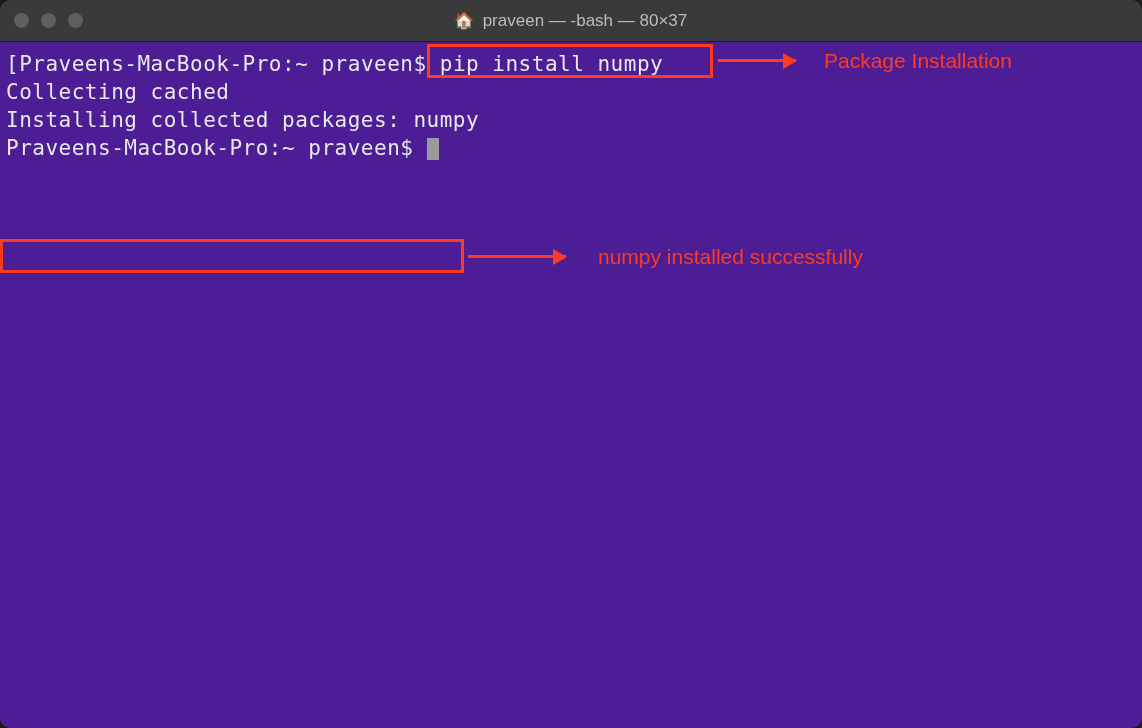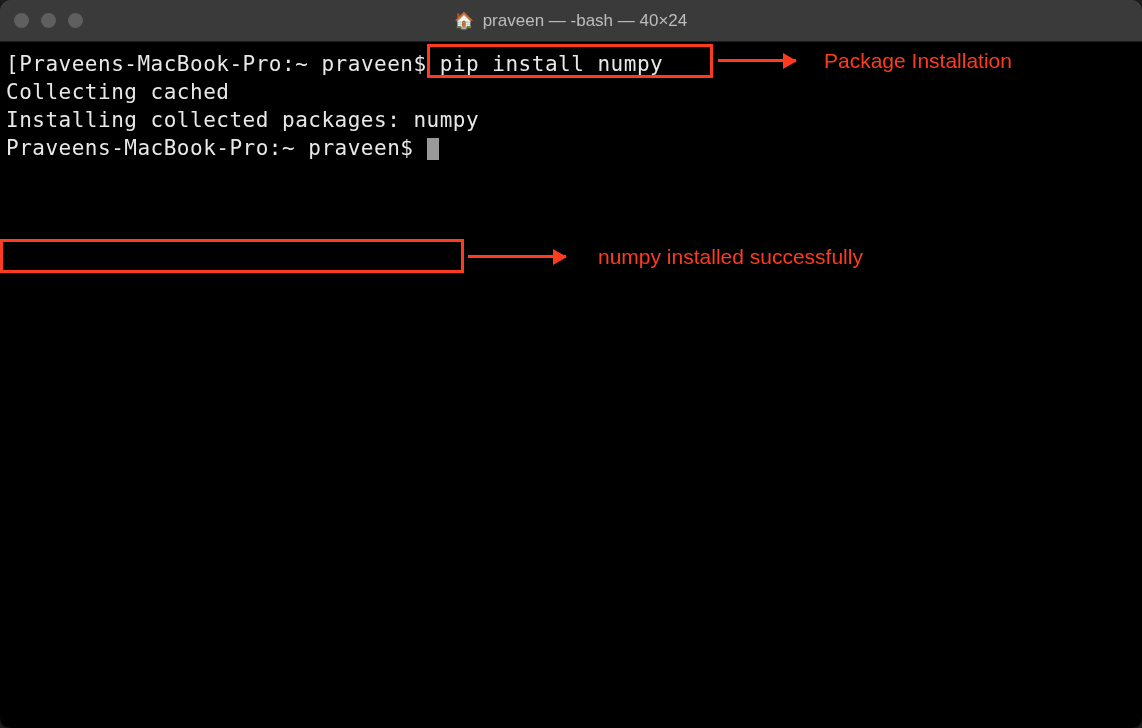--- a/index.html
+++ b/index.html
@@ -62,21 +62,21 @@
       font-family: -apple-system, BlinkMacSystemFont, "Segoe UI", sans-serif;
       font-size: 17px;
     }
 
     .home-icon {
       font-size: 16px;
     }
 
     .terminal-body {
       flex: 1;
-      background: #000000;
+      background: #4c1d95;
       color: #e8e8e8;
       font-size: 21px;
       line-height: 28px;
       padding: 8px 6px;
       position: relative;
       letter-spacing: 0.5px;
       font-weight: 500;
     }
 
     .line {
@@ -139,21 +139,21 @@
 <div class="window">
 
   <div class="titlebar">
     <div class="traffic-lights">
       <div class="traffic-light"></div>
       <div class="traffic-light"></div>
       <div class="traffic-light"></div>
     </div>
     <div class="title-wrap">
       <span class="home-icon">🏠</span>
-      <span>praveen — -bash — 40×24</span>
+      <span>praveen — -bash — 80×37</span>
     </div>
   </div>
 
   <div class="terminal-body">
     <div class="line">[<span>Praveens-MacBook-Pro:~ praveen$ </span><span>pip install numpy</span></div>
     <div class="line">Collecting cached</div>
     <div class="line">Installing collected packages: numpy</div>
     <div class="line"><span>Praveens-MacBook-Pro:~ praveen$ </span><span class="cursor"></span></div>
 
     <div class="overlay">

